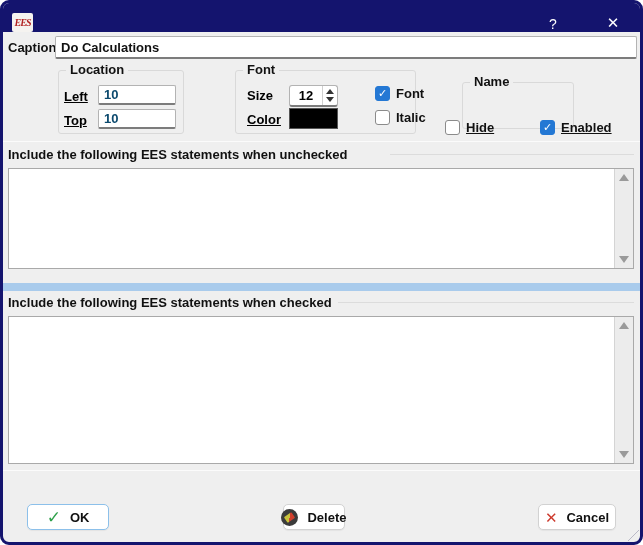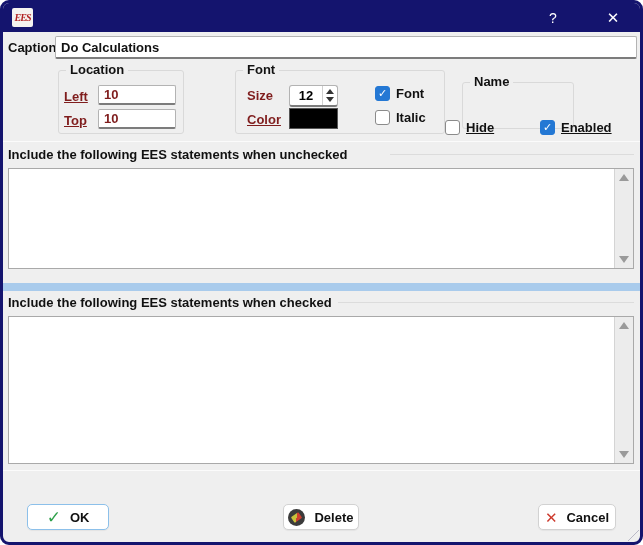--- a/index.html
+++ b/index.html
@@ -5,21 +5,21 @@
   html,body{margin:0;padding:0;background:#ffffff;}
   *{box-sizing:border-box;font-family:"Liberation Sans","DejaVu Sans",sans-serif;}
   .window{
     position:relative;width:643px;height:545px;
     background:#efefef;border:3px solid #14146e;border-radius:9px;
     overflow:hidden;
   }
   
   .titlebar{
     position:absolute;top:0;left:0;right:0;height:29px;
-    background:#14146e;color:#fff;display:flex;align-items:center;
+    background:#14146e;color:#fff;display:flex;align-items:flex-end;
   }
   .app-icon{
     width:21px;height:19px;margin-left:9px;background:#f5f3f0;border-radius:2px;
     display:flex;align-items:center;justify-content:center;
     color:#b22222;font-family:"Liberation Serif","DejaVu Serif",serif;
     font-weight:bold;font-style:italic;font-size:10px;letter-spacing:-1px;
   }
   .title-text{margin-left:11px;font-size:13px;font-weight:bold;}
   .titlebar-spacer{flex:1;}
   .tb-btn{width:30px;text-align:center;font-size:14px;color:#fff;cursor:default;}
@@ -32,27 +32,27 @@
     flex:1;height:23px;background:#fff;border:1px solid #b3b3b3;border-bottom:2px solid #7c7c7c;
     border-radius:2px;font-size:13px;font-weight:bold;color:#111;padding:0 5px;line-height:21px;
   }
   
   .groupbox{position:absolute;border:1px solid #d9d9d9;border-radius:3px;padding-left:15px;}
   .groupbox .legend{
     position:absolute;top:-8px;left:7px;padding:0 4px;background:#efefef;
     font-size:13px;font-weight:bold;color:#111;line-height:14px;
   }
   .gb-location{left:55px;top:67px;width:126px;height:64px;}
-  .gb-font{left:232px;top:67px;width:210px;height:64px;}
+  .gb-font{left:232px;top:67px;width:181px;height:64px;}
   .gb-name{left:459px;top:79px;width:112px;height:47px;}
-  .fld-label{position:absolute;font-size:13px;font-weight:bold;color:#7f1d1d;}
+  .fld-label{position:absolute;font-size:13px;font-weight:bold;color:#000000;}
   .underlined{text-decoration:underline;}
   .text-field{
     position:absolute;background:#fff;border:1px solid #b3b3b3;border-bottom:2px solid #7c7c7c;
-    border-radius:2px;font-size:13px;font-weight:bold;color:#7f1d1d;padding:0 5px;
+    border-radius:2px;font-size:13px;font-weight:bold;color:#0c4a6e;padding:0 5px;
     display:flex;align-items:center;
   }
   
   .spinner{
     position:absolute;left:53px;top:14px;width:49px;height:22px;background:#fff;
     border:1px solid #b3b3b3;border-bottom:2px solid #7c7c7c;border-radius:3px;
     display:flex;align-items:stretch;
   }
   .spinner-val{flex:1;display:flex;align-items:center;justify-content:center;font-size:13px;font-weight:bold;}
   .spinner-arrows{width:15px;border-left:1px solid #d0d0d0;display:flex;flex-direction:column;align-items:center;justify-content:center;}
@@ -202,21 +202,21 @@
     </div>
   </div>
 
   <div class="hsep" style="top:467px;"></div>
 
 
   <div class="btn btn-ok" style="left:24px;top:501px;width:82px;">
     <span class="ok-check">✓</span>
     <span>OK</span>
   </div>
-  <div class="btn" style="left:280px;top:501px;width:76px;">
+  <div class="btn" style="left:280px;top:501px;width:62px;">
     <span class="delete-icon"></span>
     <span>Delete</span>
   </div>
   <div class="btn" style="left:535px;top:501px;width:78px;">
     <span class="cancel-x">✕</span>
     <span>Cancel</span>
   </div>
 
   <div class="resize-grip"></div>
 </div>

